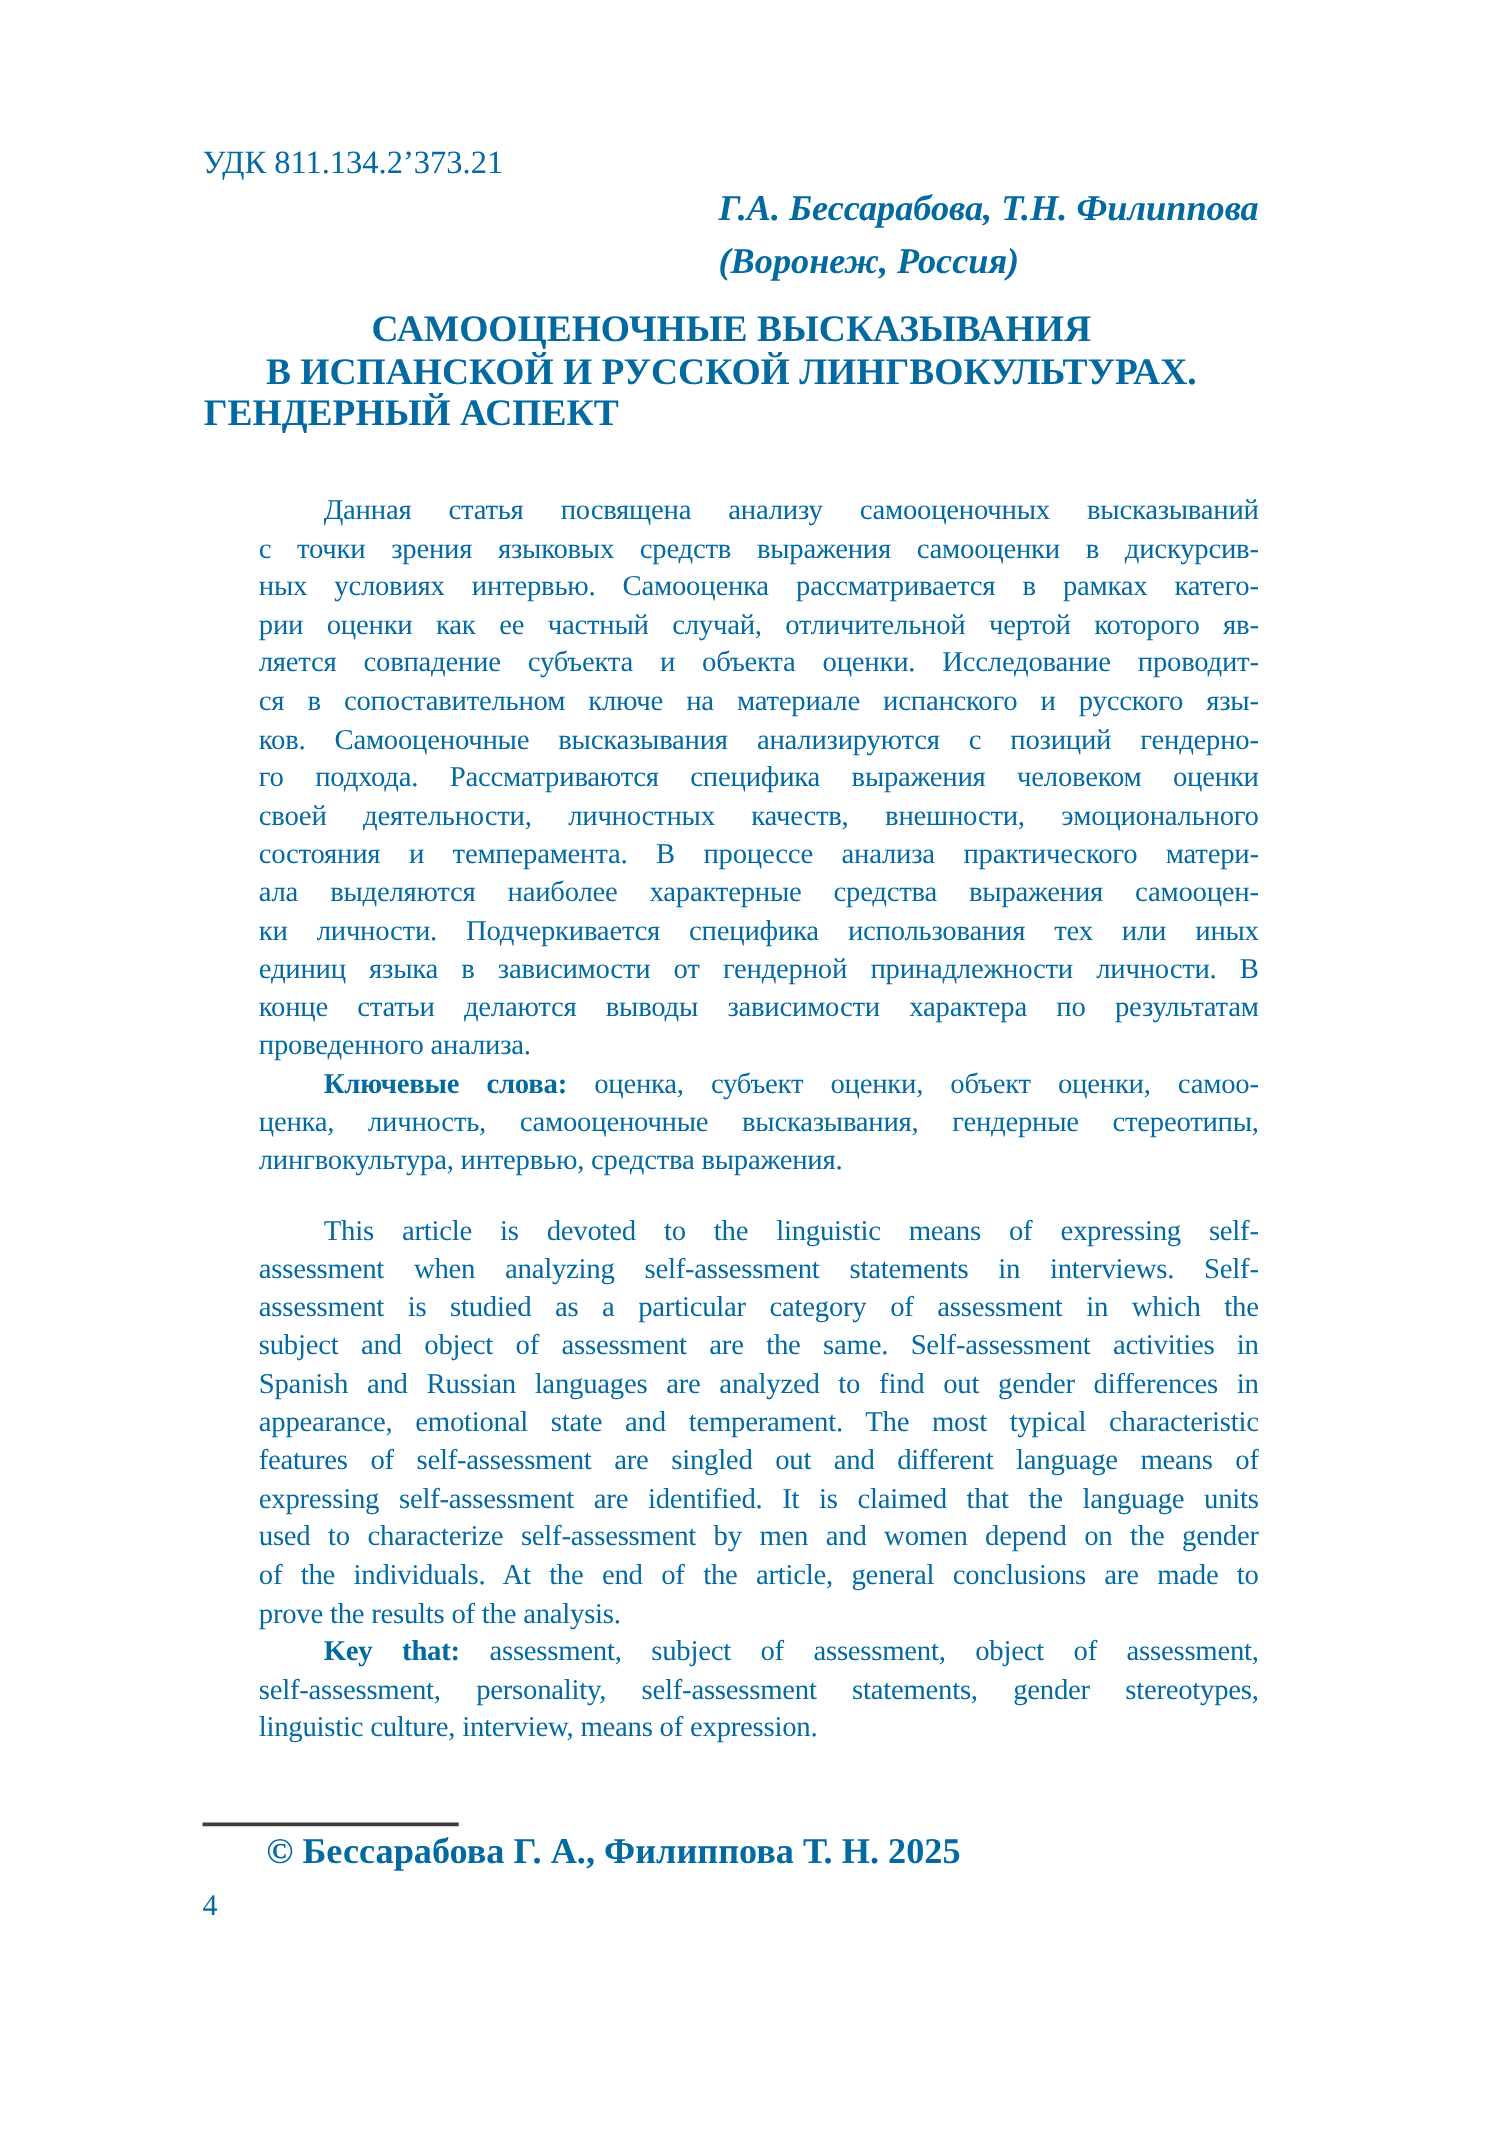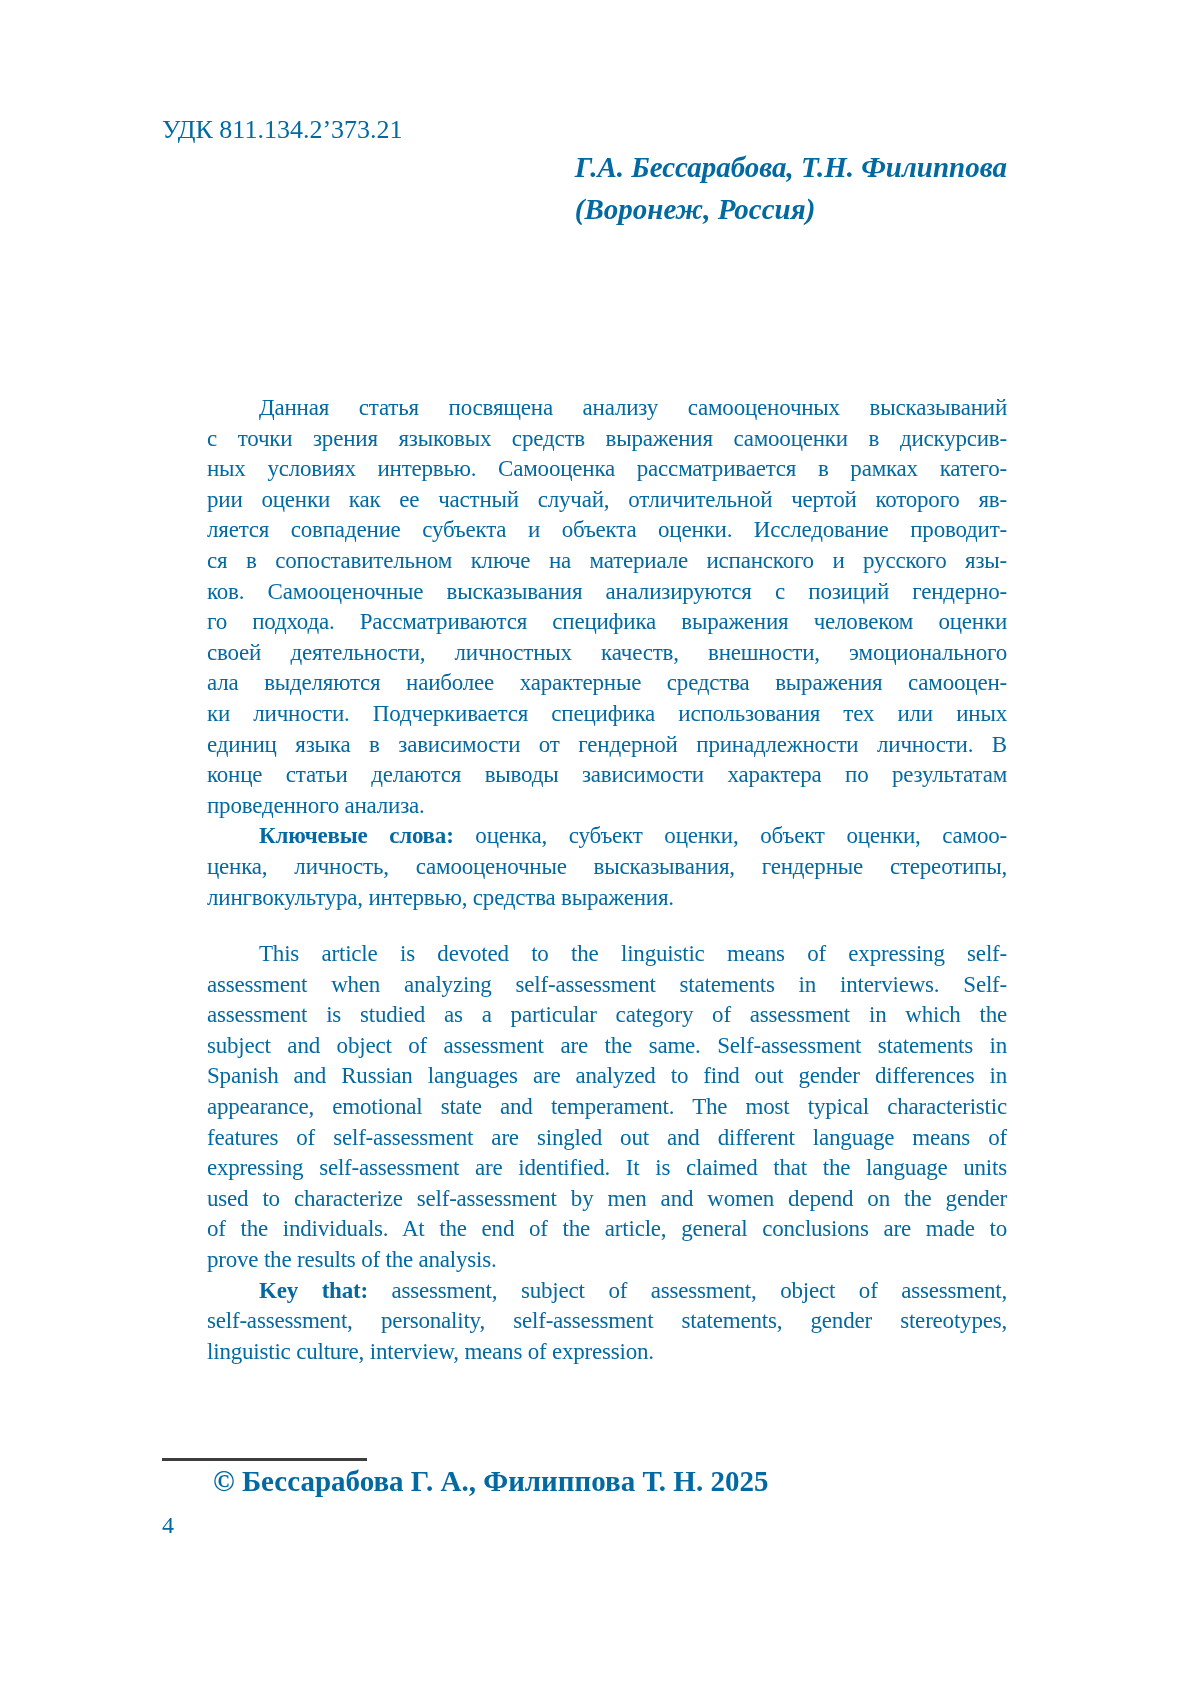--- a/index.html
+++ b/index.html
@@ -94,53 +94,59 @@
 
 <div class="page">
 
   <div class="udc">УДК 811.134.2’373.21</div>
 
   <div class="byline">
     <div>Г.А. Бессарабова, Т.Н. Филиппова</div>
     <div>(Воронеж, Россия)</div>
   </div>
 
+  <div class="title">
+      <div class="tline">САМООЦЕНОЧНЫЕ ВЫСКАЗЫВАНИЯ</div>
+      <div class="tline">В ИСПАНСКОЙ И РУССКОЙ ЛИНГВОКУЛЬТУРАХ.</div>
+      <div class="tline last">ГЕНДЕРНЫЙ АСПЕКТ</div>
+    </div>
 
   <div class="flow">
 
     <div class="para">
         <div class="tline indent">Данная статья посвящена анализу самооценочных высказываний</div>
         <div class="tline">с точки зрения языковых средств выражения самооценки в дискурсив-</div>
         <div class="tline">ных условиях интервью. Самооценка рассматривается в рамках катего-</div>
         <div class="tline">рии оценки как ее частный случай, отличительной чертой которого яв-</div>
         <div class="tline">ляется совпадение субъекта и объекта оценки. Исследование проводит-</div>
         <div class="tline">ся в сопоставительном ключе на материале испанского и русского язы-</div>
         <div class="tline">ков. Самооценочные высказывания анализируются с позиций гендерно-</div>
         <div class="tline">го подхода. Рассматриваются специфика выражения человеком оценки</div>
         <div class="tline">своей деятельности, личностных качеств, внешности, эмоционального</div>
+        <div class="tline">состояния и темперамента. В процессе анализа практического матери-</div>
         <div class="tline">ала выделяются наиболее характерные средства выражения самооцен-</div>
         <div class="tline">ки личности. Подчеркивается специфика использования тех или иных</div>
         <div class="tline">единиц языка в зависимости от гендерной принадлежности личности. В</div>
         <div class="tline">конце статьи делаются выводы зависимости характера по результатам</div>
         <div class="tline last">проведенного анализа.</div>
       </div>
 
     <div class="para">
       <div class="tline indent"><span class="kw-label">Ключевые слова:</span> <span>оценка, субъект оценки, объект оценки, самоо-</span></div>
       <div>
           <div class="tline">ценка, личность, самооценочные высказывания, гендерные стереотипы,</div>
           <div class="tline last">лингвокультура, интервью, средства выражения.</div>
         </div>
     </div>
 
     <div class="para gap">
         <div class="tline indent">This article is devoted to the linguistic means of expressing self-</div>
         <div class="tline">assessment when analyzing self-assessment statements in interviews. Self-</div>
         <div class="tline">assessment is studied as a particular category of assessment in which the</div>
-        <div class="tline">subject and object of assessment are the same. Self-assessment statements in</div>
+        <div class="tline">subject and object of assessment are the same. Self-assessment activities in</div>
         <div class="tline">Spanish and Russian languages are analyzed to find out gender differences in</div>
         <div class="tline">appearance, emotional state and temperament. The most typical characteristic</div>
         <div class="tline">features of self-assessment are singled out and different language means of</div>
         <div class="tline">expressing self-assessment are identified. It is claimed that the language units</div>
         <div class="tline">used to characterize self-assessment by men and women depend on the gender</div>
         <div class="tline">of the individuals. At the end of the article, general conclusions are made to</div>
         <div class="tline last">prove the results of the analysis.</div>
       </div>
 
     <div class="para">

